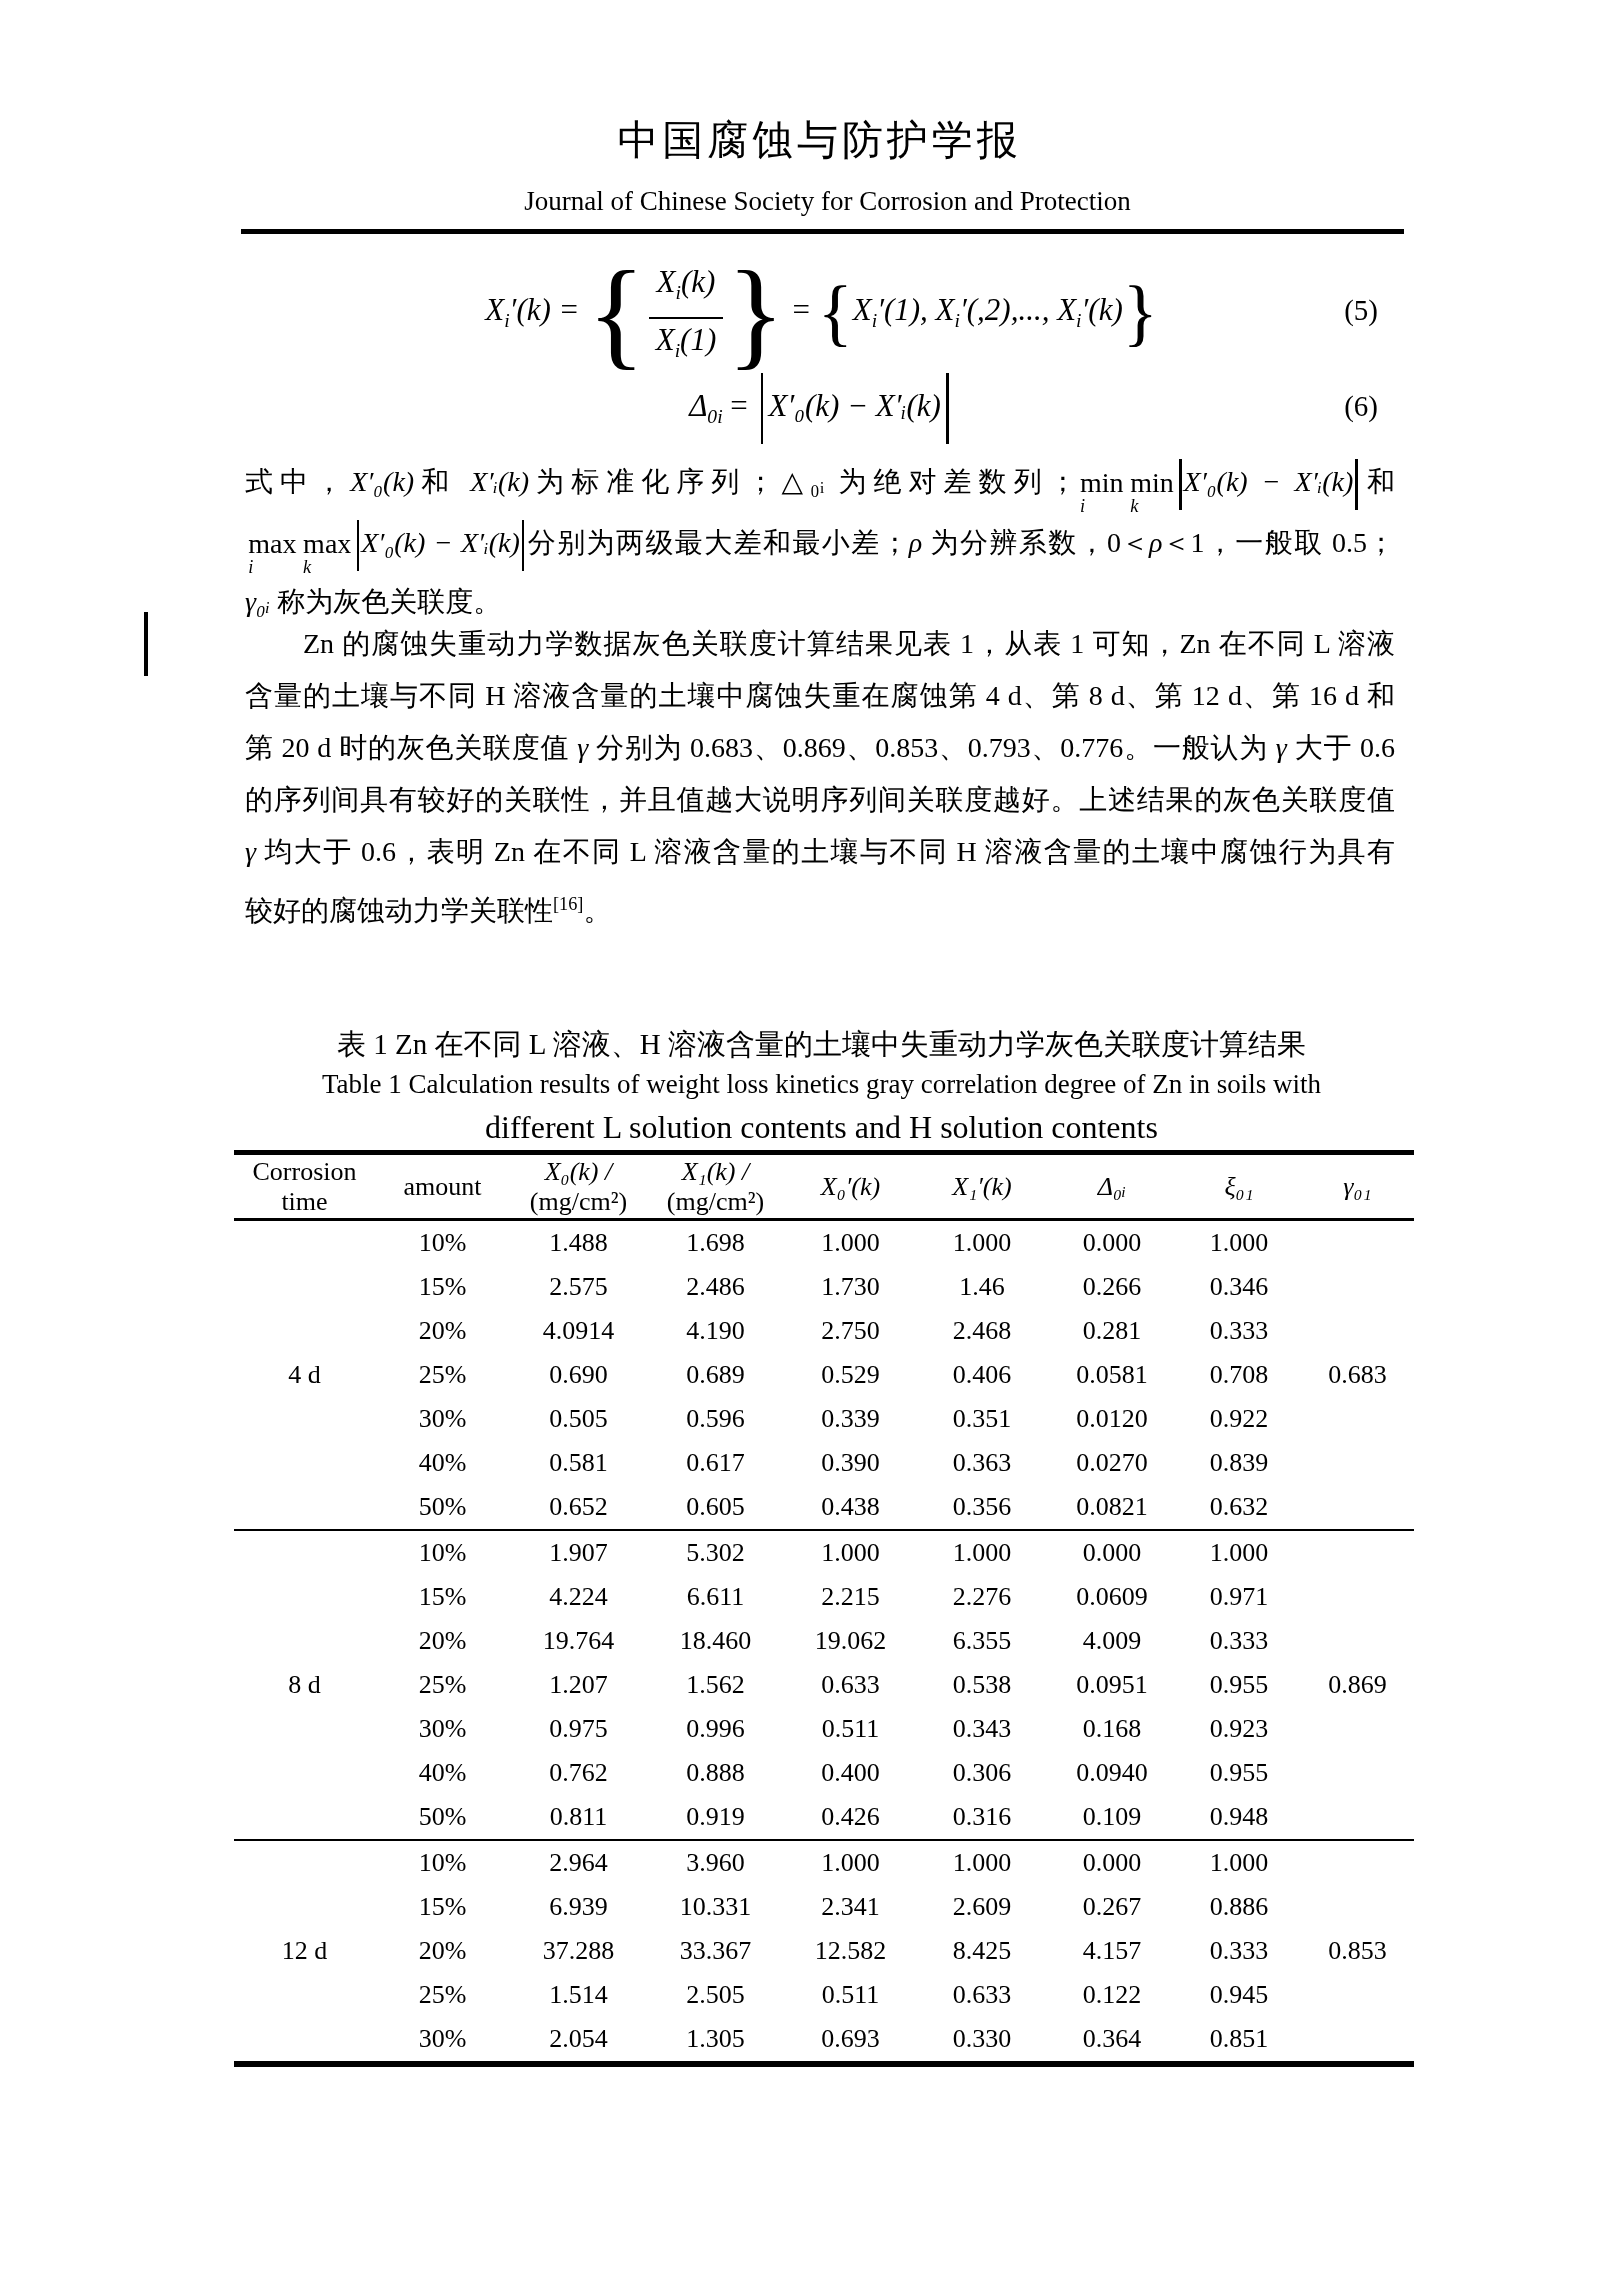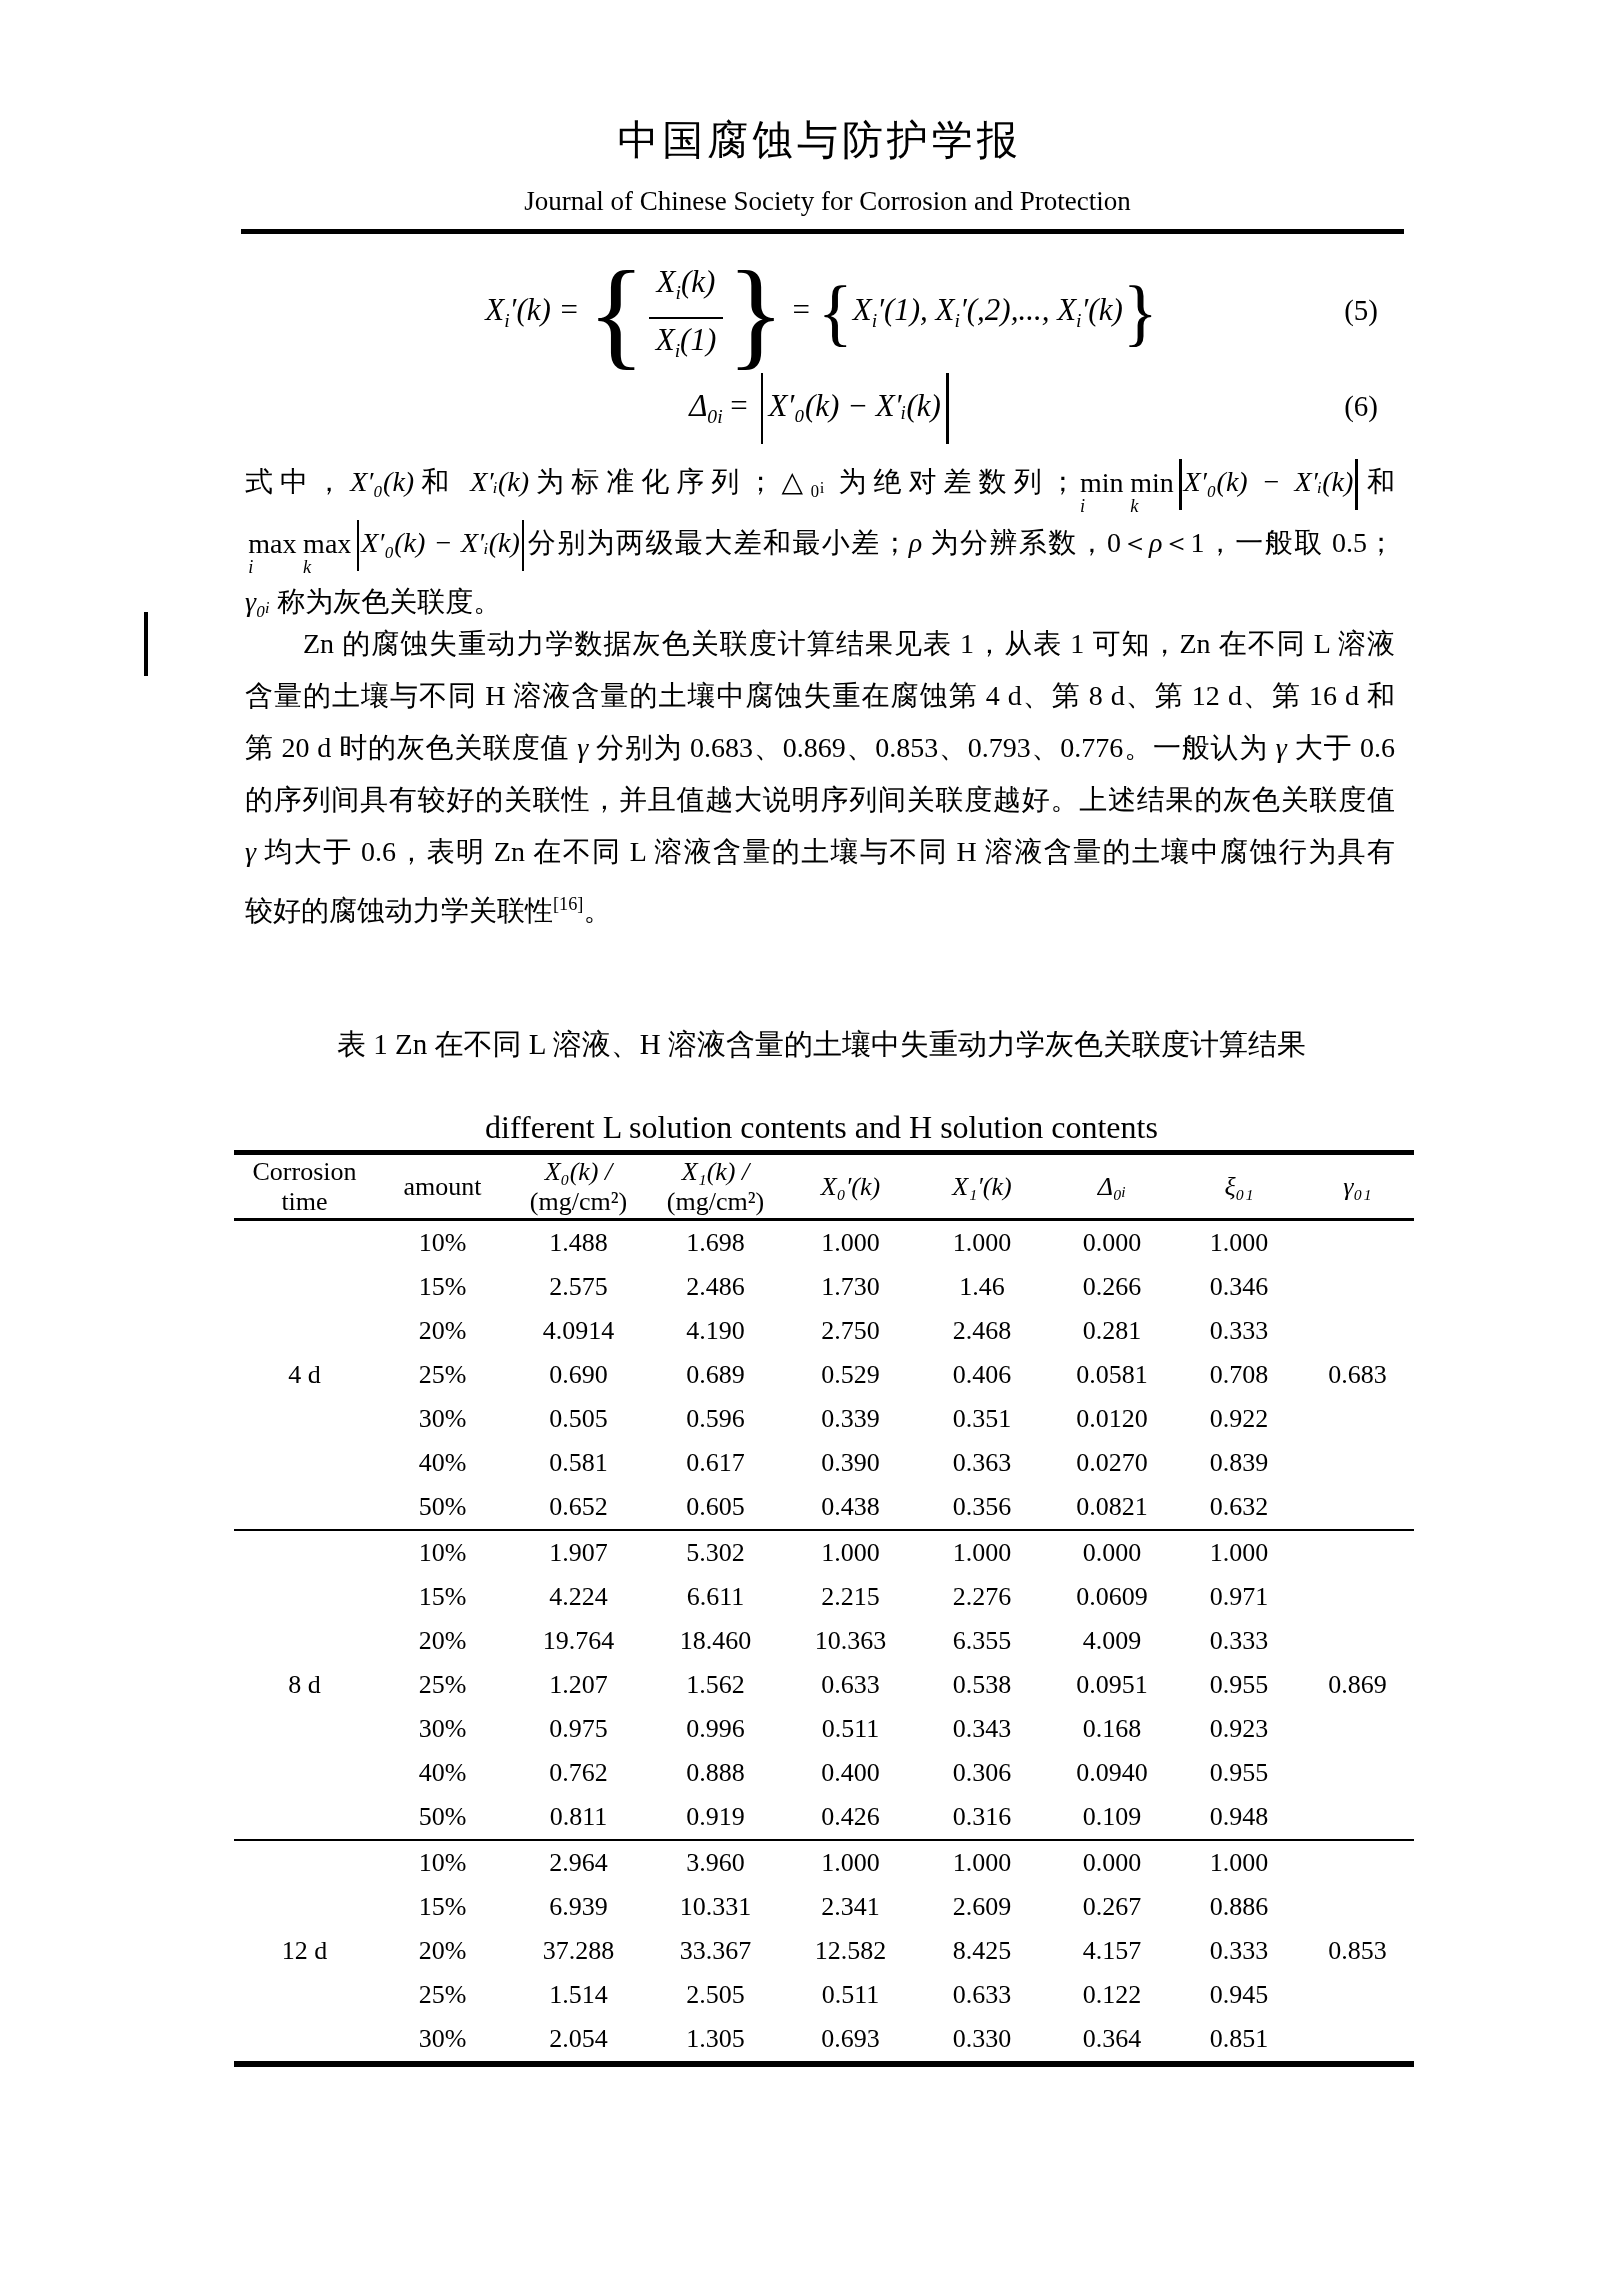--- a/index.html
+++ b/index.html
@@ -96,20 +96,21 @@
   <div class="para" id="para2">
     <div class="pline jl indent" style="height:52px; line-height:52px;">Zn 的腐蚀失重动力学数据灰色关联度计算结果见表 1，从表 1 可知，Zn 在不同 L 溶液</div>
     <div class="pline jl" style="height:52px; line-height:52px;">含量的土壤与不同 H 溶液含量的土壤中腐蚀失重在腐蚀第 4 d、第 8 d、第 12 d、第 16 d 和</div>
     <div class="pline jl" style="height:52px; line-height:52px;"><span>第 20 d 时的灰色关联度值 </span><span class="it">γ</span><span> 分别为 0.683、0.869、0.853、0.793、0.776。一般认为 </span><span class="it">γ</span><span> 大于 0.6</span></div>
     <div class="pline jl" style="height:52px; line-height:52px;">的序列间具有较好的关联性，并且值越大说明序列间关联度越好。上述结果的灰色关联度值</div>
     <div class="pline jl" style="height:52px; line-height:52px;"><span class="it">γ</span><span> 均大于 0.6，表明 Zn 在不同 L 溶液含量的土壤与不同 H 溶液含量的土壤中腐蚀行为具有</span></div>
     <div class="pline" style="height:52px; line-height:52px;"><span>较好的腐蚀动力学关联性</span><sup class="cite">[16]</sup><span>。</span></div>
   </div>
 
   <div id="caption-zh">表 1 Zn 在不同 L 溶液、H 溶液含量的土壤中失重动力学灰色关联度计算结果</div>
+  <div id="caption-en1">Table 1 Calculation results of weight loss kinetics gray correlation degree of Zn in soils with</div>
   <div id="caption-en2">different L solution contents and H solution contents</div>
 
   <table id="table1">
     <colgroup>
       <col style="width:141px">
         <col style="width:135px">
         <col style="width:137px">
       <col style="width:137px">
         <col style="width:133px">
         <col style="width:130px">
@@ -224,21 +225,21 @@
         <td>6.611</td>
         <td>2.215</td>
         <td>2.276</td>
         <td>0.0609</td>
         <td>0.971</td>
       </tr>
       <tr>
         <td>20%</td>
         <td>19.764</td>
         <td>18.460</td>
-        <td>10.363</td>
+        <td>19.062</td>
         <td>6.355</td>
         <td>4.009</td>
         <td>0.333</td>
       </tr>
       <tr>
         <td>25%</td>
         <td>1.207</td>
         <td>1.562</td>
         <td>0.633</td>
         <td>0.538</td>

